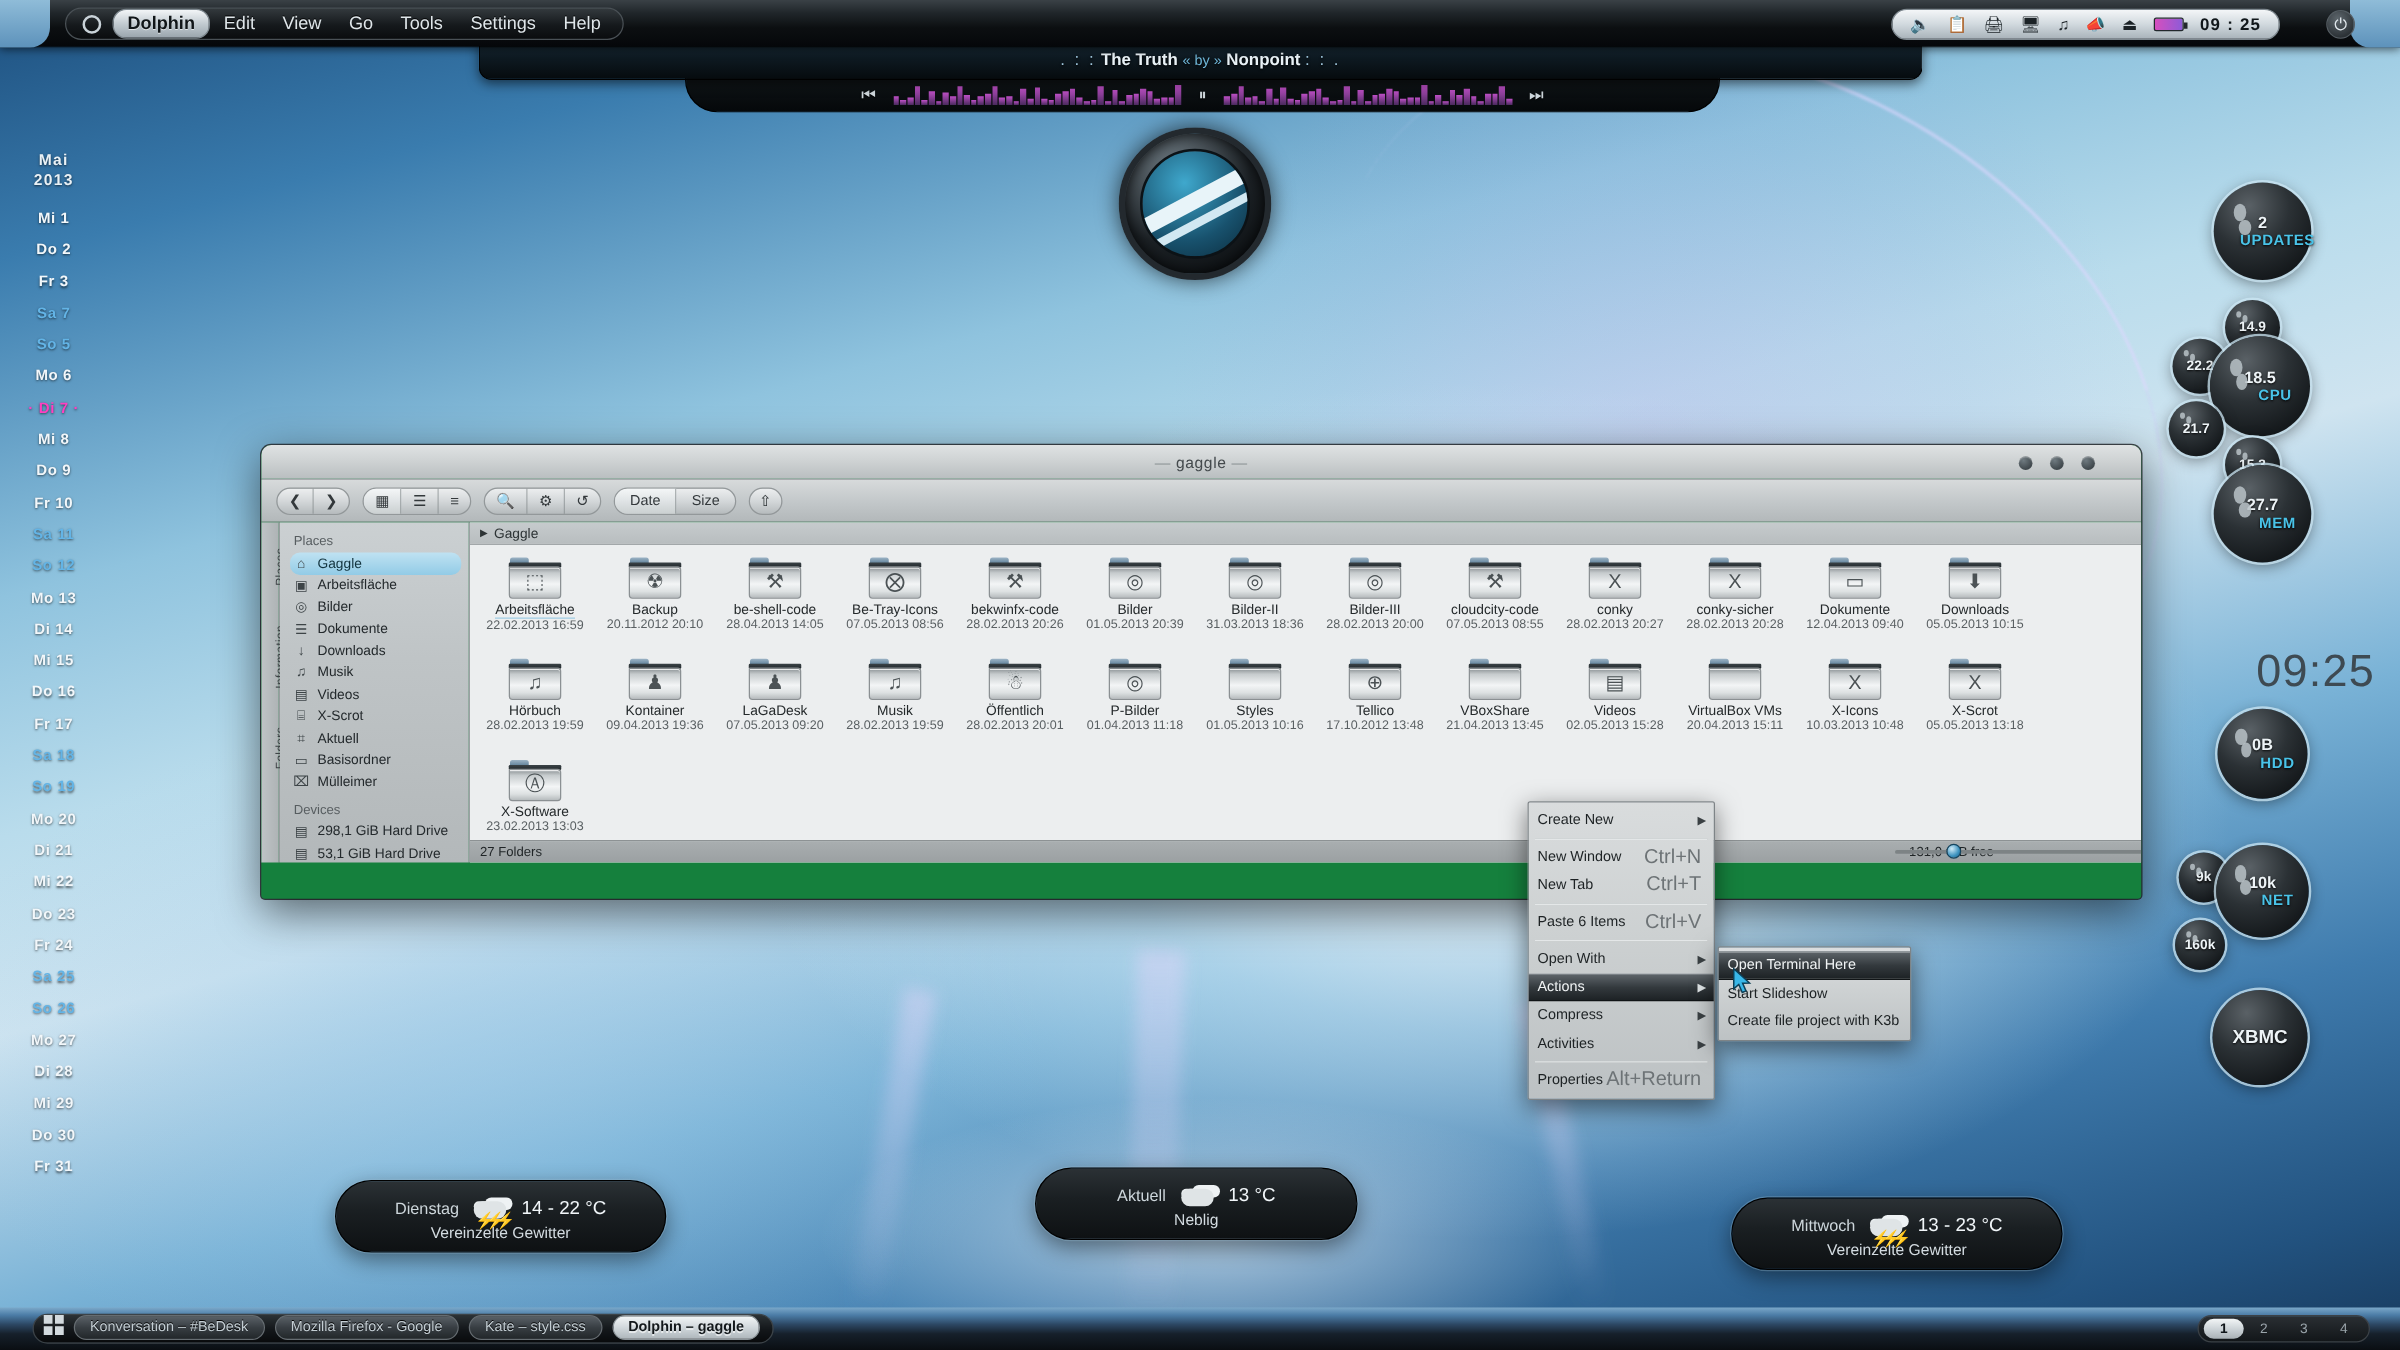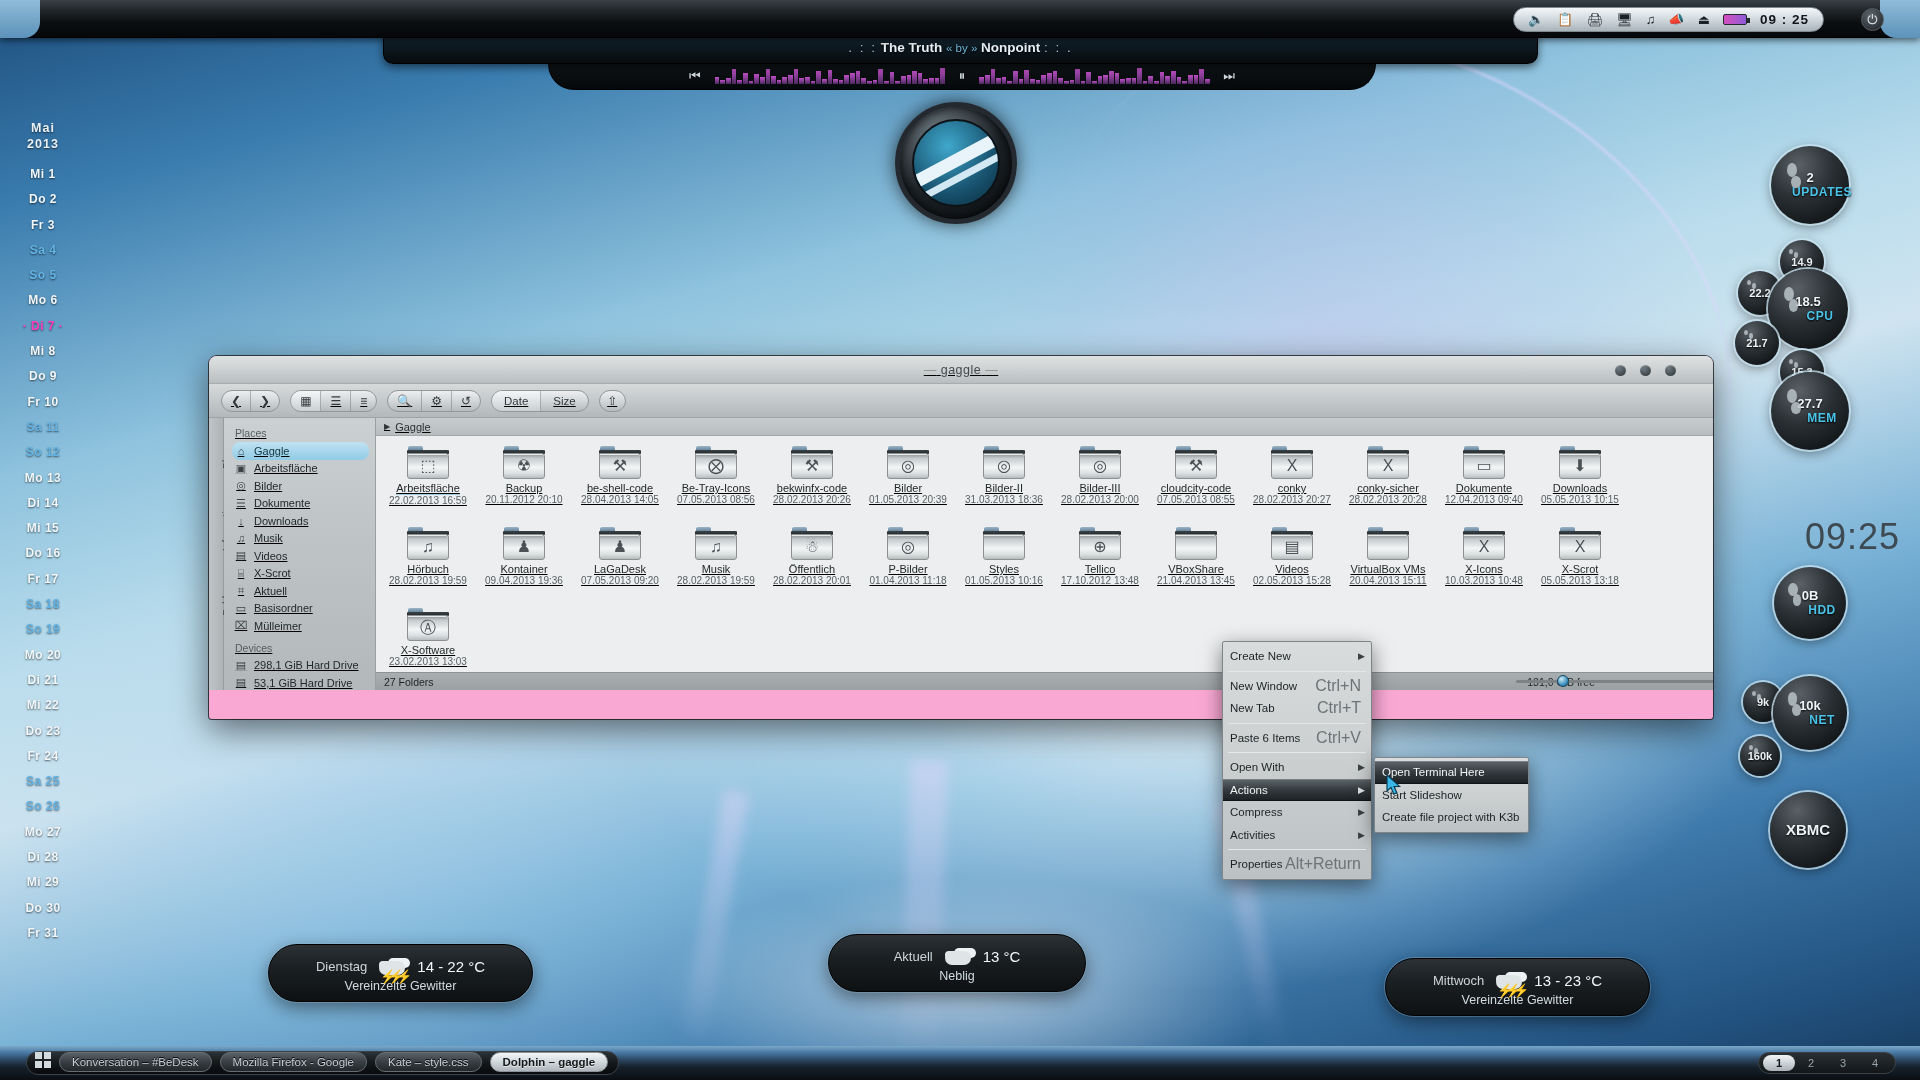--- a/index.html
+++ b/index.html
@@ -129,24 +129,23 @@
     text-shadow: 0 1px 2px rgba(0,0,0,0.6);
   }
   #cal-month { font-size:12.5px; font-weight:bold; letter-spacing:1px; line-height:16px; color:#e9f1f6;}
   .cal-day { font-size:12px; font-weight:bold; line-height:25.3px; color:#f2f7fa; letter-spacing:0.5px;}
   .cal-day.weekend { color:#63b4e6; }
   .cal-day.today { color:#ff3fc0; }
 
   
   #dolphin {
     position:absolute; left:209px; top:356px; width:1504px; height:363px; z-index:30;
-    background:#f9a8d4; border-radius:8px 8px 3px 3px;
+    background:#15803d; border-radius:8px 8px 3px 3px;
     box-shadow: 0 10px 34px rgba(0,0,0,0.55), 0 0 0 1px rgba(40,44,48,0.85);
     overflow:hidden;
-    text-decoration:underline;
   }
   #dp-titlebar {
     height:28px; position:relative;
     background: linear-gradient(to bottom, #dfe2e3 0%, #cfd3d4 45%, #b9bec0 100%);
     border-bottom:1px solid #a7acae;
     display:flex; align-items:center; justify-content:center;
   }
   #dp-title { font-size:12.5px; color:#444a4d; letter-spacing:0.5px; }
   #dp-title .dash { color:#8d9496; }
   .wbtn { width:11px; height:11px; border-radius:50%; position:absolute; top:9px;
@@ -286,20 +285,30 @@
 <div class="swoosh2"></div>
 <div class="glow-bottom"></div>
 <div class="ray" style="left:700px;top:790px;width:26px;height:270px;transform:rotate(10deg);"></div>
 <div class="ray" style="left:1240px;top:800px;width:22px;height:250px;transform:rotate(-12deg);"></div>
 <div class="ray" style="left:905px;top:760px;width:38px;height:300px;transform:rotate(2deg);"></div>
 
 <div id="top-panel">
   <div class="panel-side l"></div>
   <div class="panel-side r"></div>
 
+  <div id="menu-pill">
+    <div class="menu-circle"></div>
+    <div class="mitem active">Dolphin</div>
+    <div class="mitem">Edit</div>
+    <div class="mitem">View</div>
+    <div class="mitem">Go</div>
+    <div class="mitem">Tools</div>
+    <div class="mitem">Settings</div>
+    <div class="mitem">Help</div>
+  </div>
 
   <div id="audio-lr">(I)</div>
 
   <div id="tray-pill">
     <span class="tray-ico">🔈</span>
     <span class="tray-ico">📋</span>
     <span class="tray-ico">🖨</span>
     <span class="tray-ico">🖥</span>
     <span class="tray-ico">♫</span>
     <span class="tray-ico">📣</span>
@@ -415,21 +424,21 @@
     <div class="inner"></div>
   </div>
 
 <div id="calendar">
   <div id="cal-month">Mai</div>
   <div id="cal-year" style="font-size:12.5px;font-weight:bold;letter-spacing:1px;line-height:16px;color:#e9f1f6;margin-bottom:10px;">2013</div>
   <div id="cal-days">
       <div class="cal-day">Mi 1</div>
       <div class="cal-day">Do 2</div>
       <div class="cal-day">Fr 3</div>
-      <div class="cal-day weekend">Sa 4</div>
+      <div class="cal-day weekend">Sa 7</div>
       <div class="cal-day weekend">So 5</div>
       <div class="cal-day">Mo 6</div>
       <div class="cal-day today">· Di 7 ·</div>
       <div class="cal-day">Mi 8</div>
       <div class="cal-day">Do 9</div>
       <div class="cal-day">Fr 10</div>
       <div class="cal-day weekend">Sa 11</div>
       <div class="cal-day weekend">So 12</div>
       <div class="cal-day">Mo 13</div>
       <div class="cal-day">Di 14</div>

